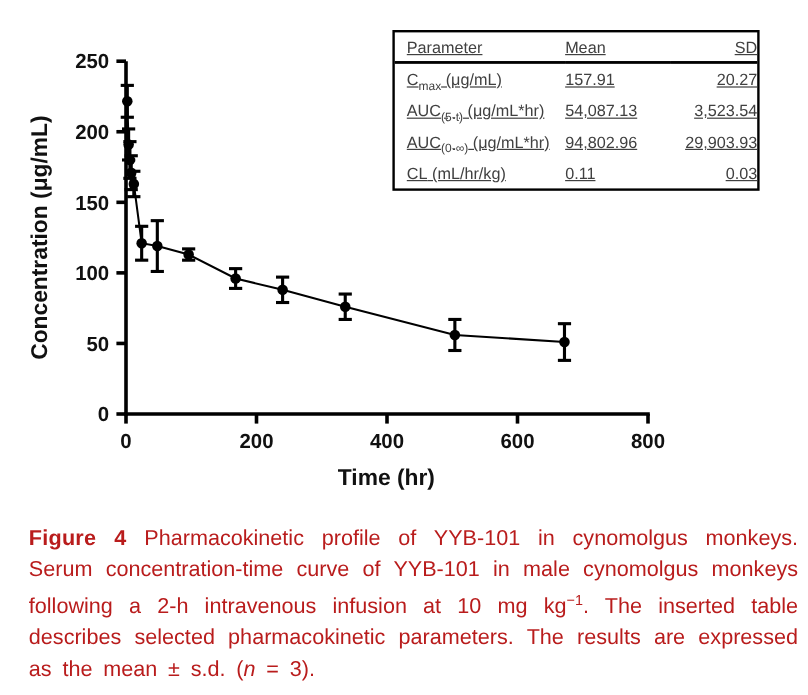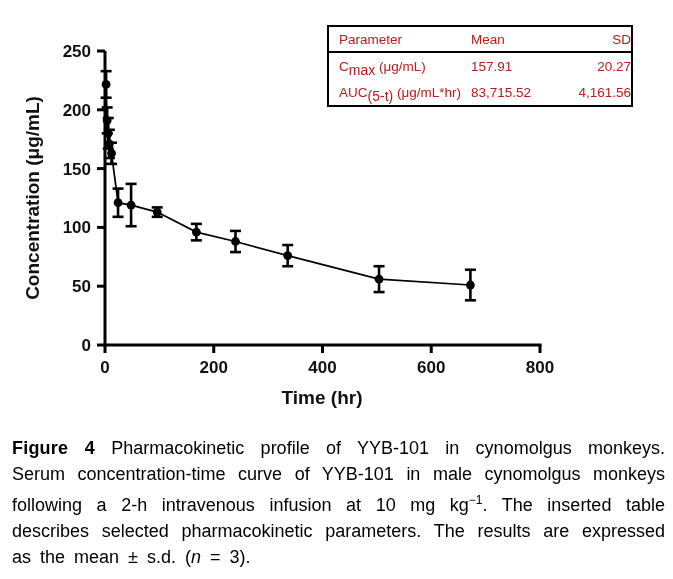--- a/index.html
+++ b/index.html
@@ -30,40 +30,41 @@
     top: 25px;
     width: 306px;
     background: #ffffff;
     border: 2px solid #000000;
     box-sizing: border-box;
   }
   .inset-table table {
     width: 100%;
     border-collapse: collapse;
     font-size: 13.5px;
-    color: #b91c1c;
+    color: #404040;
+    text-decoration: underline;
   }
   .inset-table thead th {
     font-weight: normal;
     border-bottom: 2px solid #000000;
     padding: 5px 0 4px 0;
   }
   .inset-table td { padding: 6px 0 5px 0; }
   .c-param { text-align: left; padding-left: 10px !important; width: 47%; }
   .c-mean { text-align: left; width: 29%; }
   .c-sd   { text-align: right; width: 24%; }
-  .inset-table sub { font-size: 14px; line-height: 0; }
+  .inset-table sub { font-size: 10px; line-height: 0; }
   
   .caption {
-    margin: 15px 8px 0 12px;
+    margin: 15px 8px 0 24px;
     font-size: 18px;
     line-height: 26px;
     text-align: justify;
     word-spacing: 4px;
-    color: #000000;
+    color: #b91c1c;
   }
   .caption b { letter-spacing: 0.2px; }
   .caption sup { font-size: 12px; }
 </style>
 </head>
 <body>
 
 <div class="figure-panel">
 
   <svg id="chart" width="673" height="420" viewBox="0 0 673 420">
@@ -162,21 +163,31 @@
         </tr>
       </thead>
       <tbody>
         <tr>
           <td class="c-param"><span>C</span><sub>max</sub><span> (μg/mL)</span></td>
           <td class="c-mean">157.91</td>
           <td class="c-sd">20.27</td>
         </tr>
         <tr>
           <td class="c-param"><span>AUC</span><sub>(5-t)</sub><span> (μg/mL*hr)</span></td>
-          <td class="c-mean">83,715.52</td>
-          <td class="c-sd">4,161.56</td>
+          <td class="c-mean">54,087.13</td>
+          <td class="c-sd">3,523.54</td>
+        </tr>
+        <tr>
+          <td class="c-param"><span>AUC</span><sub>(0-∞)</sub><span> (μg/mL*hr)</span></td>
+          <td class="c-mean">94,802.96</td>
+          <td class="c-sd">29,903.93</td>
+        </tr>
+        <tr>
+          <td class="c-param"><span>CL</span><sub></sub><span> (mL/hr/kg)</span></td>
+          <td class="c-mean">0.11</td>
+          <td class="c-sd">0.03</td>
         </tr>
       </tbody>
     </table>
   </div>
 </div>
 
 <p class="caption"><b>Figure 4</b><span> Pharmacokinetic profile of YYB-101 in cynomolgus monkeys. Serum concentration-time curve of YYB-101 in male cynomolgus monkeys following a 2-h intravenous infusion at 10 mg kg</span><sup>−1</sup><span>. The inserted table describes selected pharmacokinetic parameters. The results are expressed as the mean ± s.d. (</span><i>n</i><span> = 3).</span></p>
 
 </body></html>

